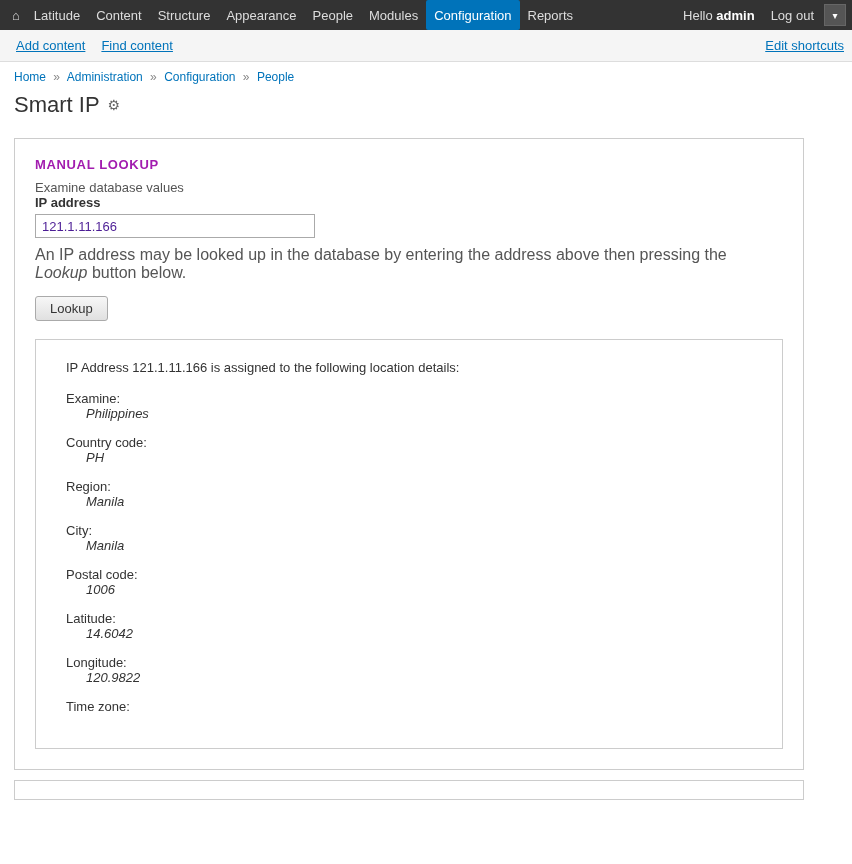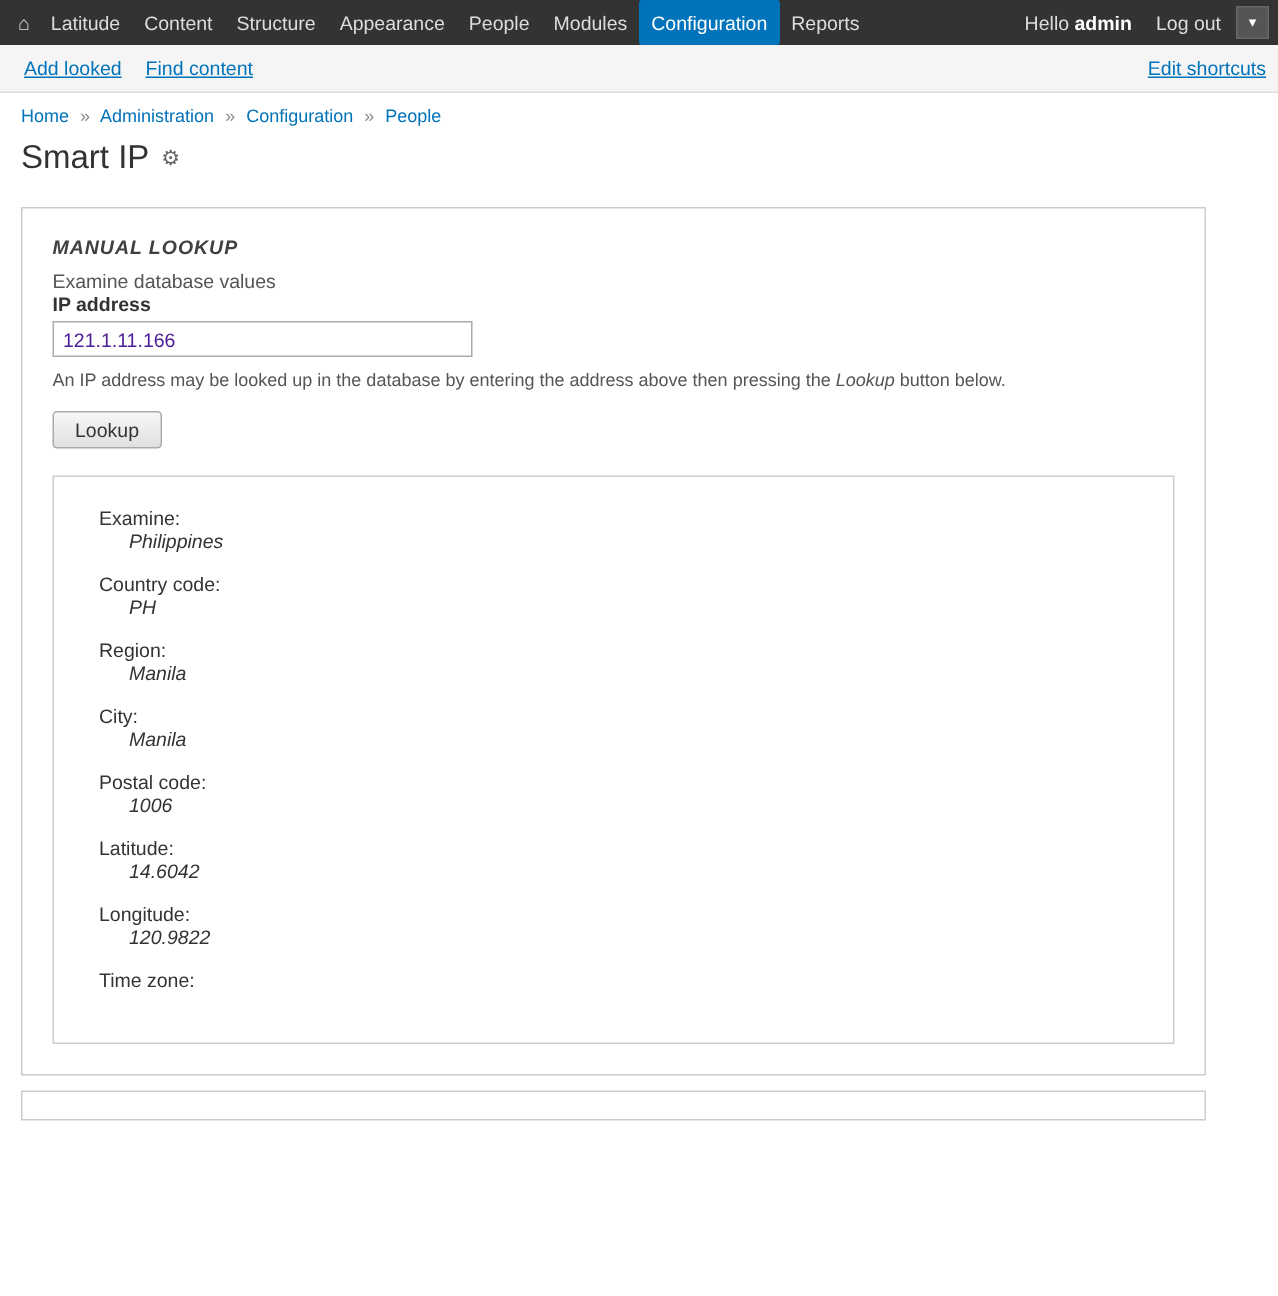--- a/index.html
+++ b/index.html
@@ -124,22 +124,21 @@
       border: 1px solid #ccc;
       background: #fff;
       padding: 18px 20px 20px 20px;
       max-width: 790px;
     }
     .panel h2 {
       font-size: 13px;
       font-weight: bold;
       letter-spacing: 0.05em;
       margin-bottom: 8px;
-      color: #404040;
-      font-style: italic;
+      color: #a21caf;
     }
     .panel .subtitle {
       font-size: 13px;
       color: #555;
       margin-bottom: 0;
     }
     .form-label {
       font-size: 13px;
       color: #333;
       margin-bottom: 4px;
@@ -148,21 +147,21 @@
     .ip-input {
       width: 280px;
       height: 24px;
       border: 1px solid #aaa;
       padding: 2px 6px;
       font-size: 13px;
       color: #4c1d95;
       background: #fff;
     }
     .help-text {
-      font-size: 12px;
+      font-size: 16px;
       color: #555;
       margin: 8px 0 14px 0;
     }
     .help-text em { font-style: italic; }
     .lookup-btn {
       background: linear-gradient(to bottom, #f7f7f7, #e0e0e0);
       border: 1px solid #aaa;
       border-radius: 3px;
       padding: 4px 14px;
       font-size: 13px;
@@ -223,21 +222,21 @@
   <div class="right-nav">
     <span class="hello-text">
       Hello <strong>admin</strong>
     </span>
     <div class="nav-item">Log out</div>
     <div class="dropdown-arrow">▾</div>
   </div>
 </div>
 
 <div class="secondary-nav">
-  <div class="sec-item">Add looked</div>
+  <div class="sec-item">Add content</div>
   <div class="sec-item">Find content</div>
   <div class="right-actions">
     <span class="edit-shortcuts">Edit shortcuts</span>
   </div>
 </div>
 
 <div class="breadcrumb-bar">
   <a href="#">Home</a>
   <span class="sep">»</span>
   <a href="#">Administration</a>
@@ -263,20 +262,21 @@
     <p class="help-text">
       <span>An IP address may be looked up in the database by entering the address above then pressing the</span>
       <em>Lookup</em>
       <span>button below.</span>
     </p>
 
     <button class="lookup-btn">Lookup</button>
 
     
     <div class="results-box">
+      <div class="result-header">IP Address 121.1.11.166 is assigned to the following location details:</div>
 
       <div class="result-row">
         <span class="result-label">Examine:</span>
         <span class="result-value">Philippines</span>
       </div>
       <div class="result-row">
         <span class="result-label">Country code:</span>
         <span class="result-value">PH</span>
       </div>
       <div class="result-row">

